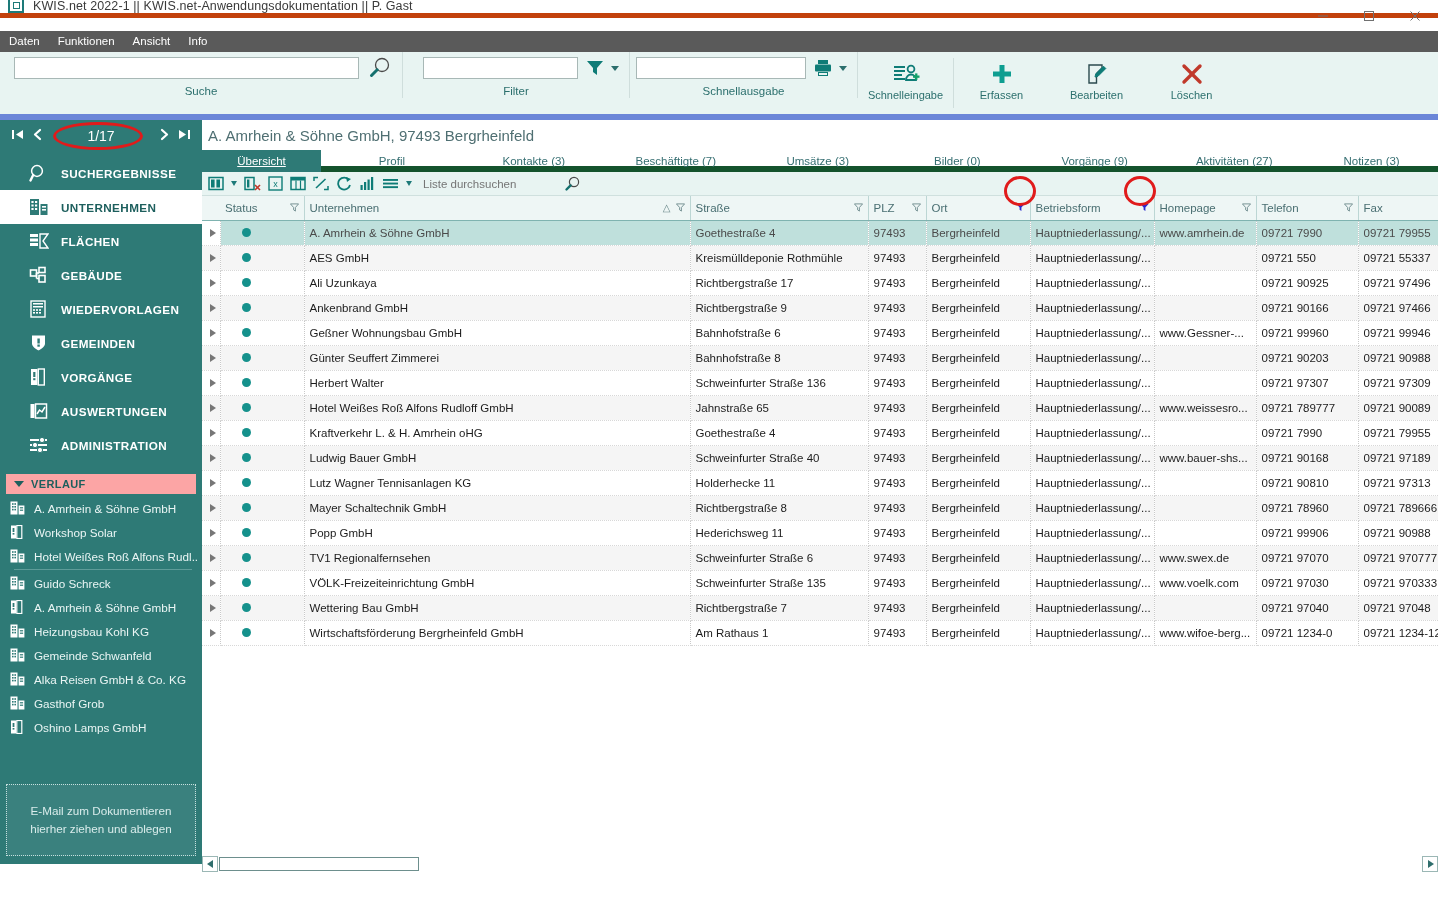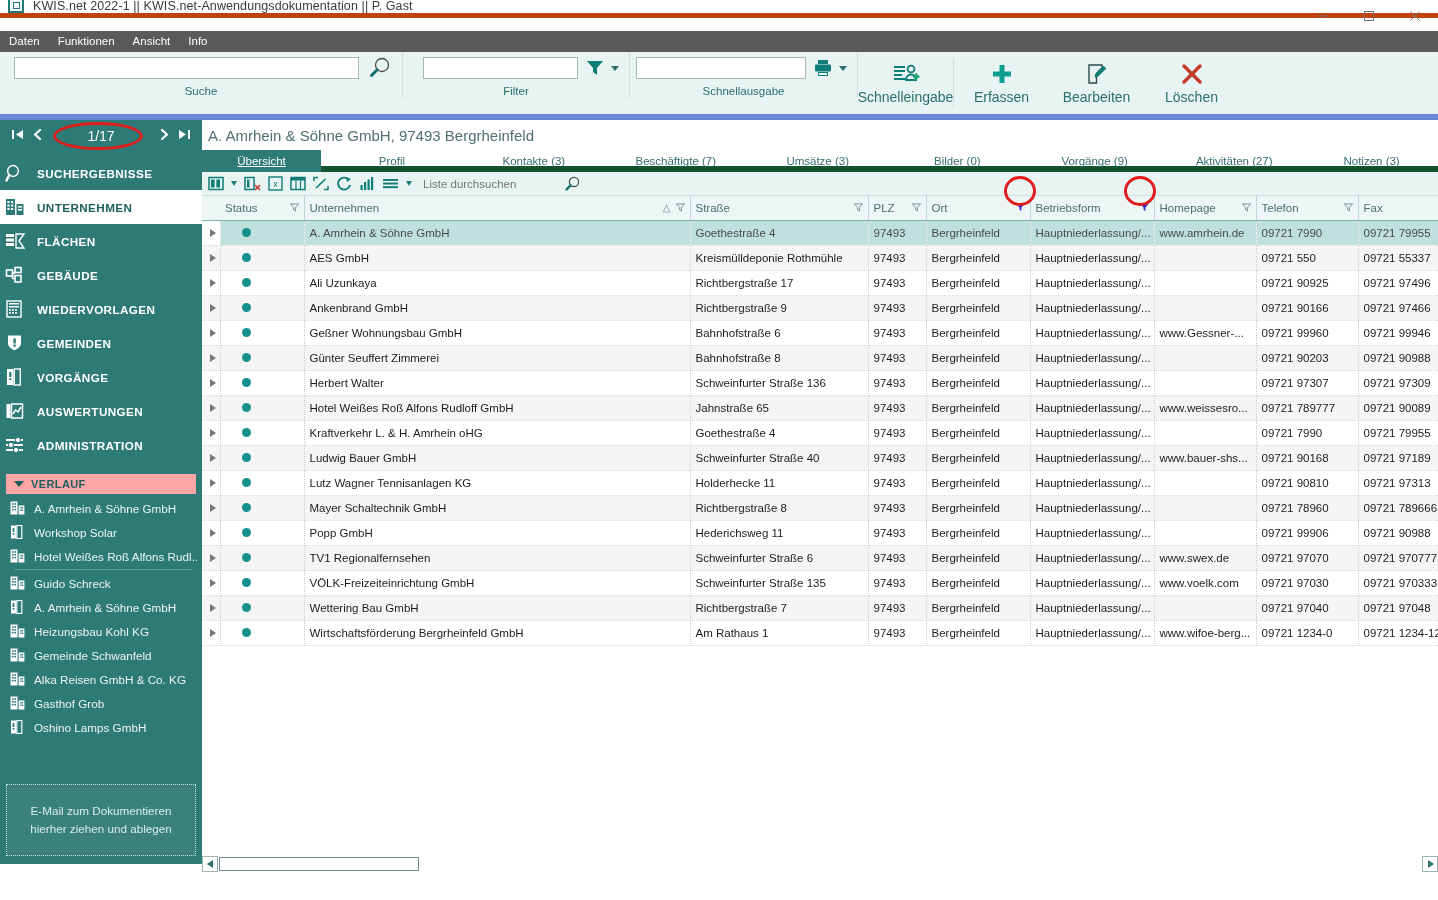--- a/index.html
+++ b/index.html
@@ -82,21 +82,21 @@
     width: 0; height: 0; margin-left: 6px;
     border-left: 4px solid transparent; border-right: 4px solid transparent;
     border-top: 5px solid #2b6f6d;
   }
   .cmd-group { display: flex; align-items: stretch; }
   .cmd-btn {
     width: 95px; height: 62px; display: flex; flex-direction: column;
     align-items: center; justify-content: flex-start; padding-top: 7px;
   }
   .cmd-btn .ci { height: 30px; display: flex; align-items: center; justify-content: center; }
-  .cmd-btn .cl { font-size: 14px; color: #2b6f6d; }
+  .cmd-btn .cl { font-size: 11px; color: #2b6f6d; }
   .cmd-sep { width: 1px; background: #cfdedc; margin: 6px 0; }
 
   
   #accent-strip {
     position: absolute; left: 0; top: 114px; width: 1438px; height: 6px;
     background: #6b86d8;
   }
 
   
   #sidebar {
@@ -104,21 +104,21 @@
     background: #2e7a76;
   }
   #pager {
     height: 32px; display: flex; align-items: center; justify-content: space-between;
     padding: 0 8px; position: relative;
   }
   #pager .pnav { color: #ffffff; font-size: 13px; width: 20px; text-align: center; }
   #pager .pcount { color: #ffffff; font-size: 14px; flex: 1; text-align: center; }
   .nav-list { padding-top: 4px; }
   .nav-item {
-    height: 34px; display: flex; align-items: center; padding-left: 4px;
+    height: 34px; display: flex; align-items: center; padding-left: 28px;
     color: #ffffff; font-size: 11.7px; font-weight: bold; letter-spacing: .4px;
   }
   .nav-item.active { background: #ffffff; color: #1d5f5d; }
   .nav-item .nic {
     width: 22px; height: 20px; margin-right: 11px;
     display: flex; align-items: center; justify-content: center;
   }
   #verlauf-head {
     margin: 12px 6px 2px 6px; height: 20px; background: #fca5a5;
     display: flex; align-items: center; padding-left: 8px;

